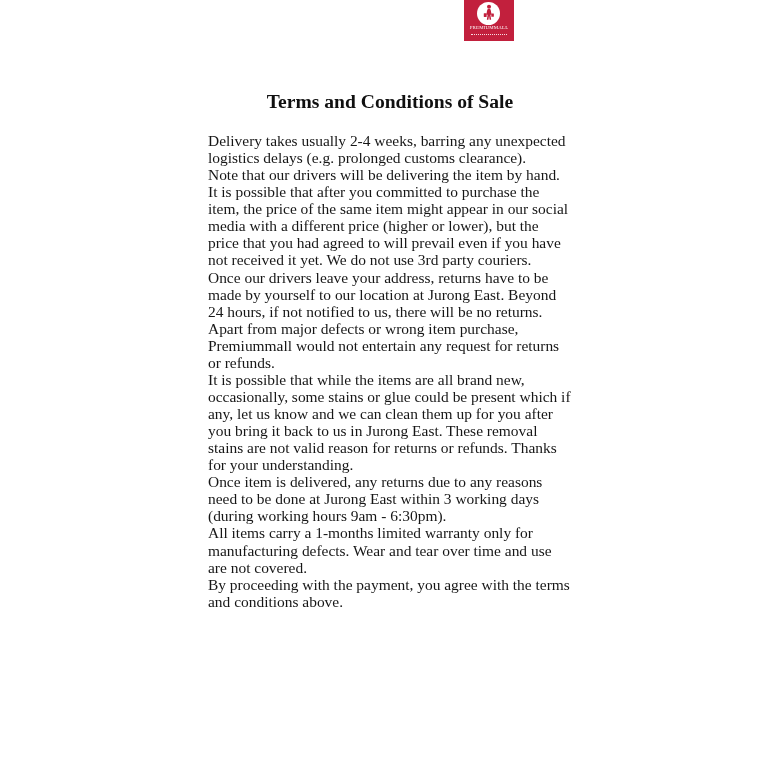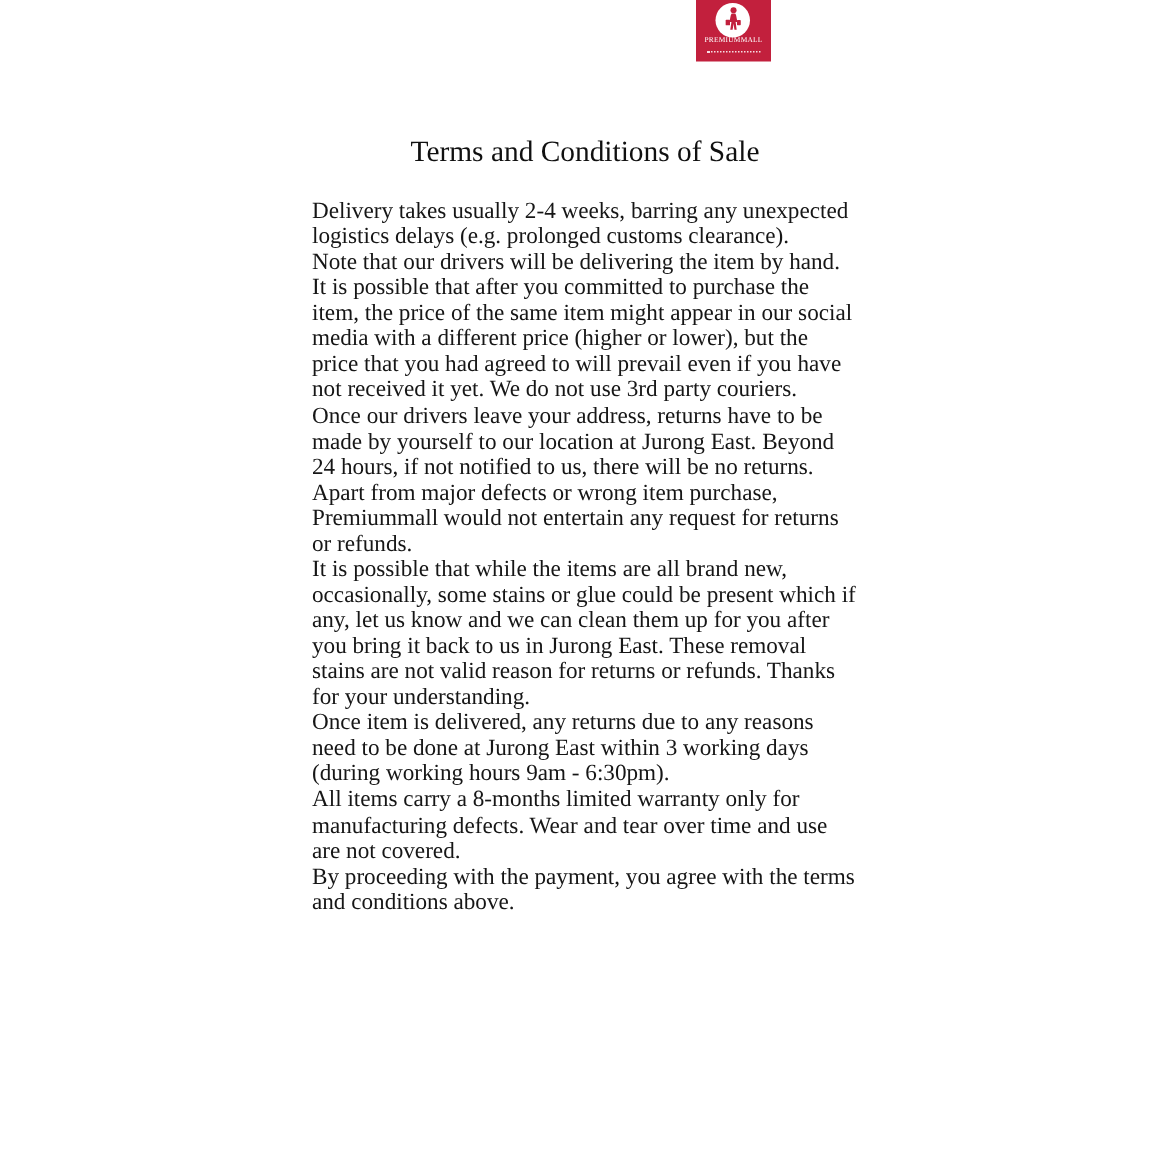--- a/index.html
+++ b/index.html
@@ -65,21 +65,21 @@
   
   .doc-title {
     position: absolute;
     left: 208px;
     top: 90px;
     width: 364px;
     margin: 0;
     text-align: center;
     font-size: 19.6px;
     line-height: 24px;
-    font-weight: 400;
+    font-weight: 700;
     color: #101010;
   }
   .doc-body {
     position: absolute;
     left: 208px;
     top: 132px;
     width: 364px;
     font-size: 15.45px;
     line-height: 17.06px;
     color: #161616;
@@ -109,17 +109,17 @@
   </div>
 
   <h1 class="doc-title">Terms and Conditions of Sale</h1>
 
   <div class="doc-body">
     <p>Delivery takes usually 2-4 weeks, barring any unexpected logistics delays (e.g. prolonged customs clearance).</p>
     <p>Note that our drivers will be delivering the item by hand. It is possible that after you committed to purchase the item, the price of the same item might appear in our social media with a different price (higher or lower), but the price that you had agreed to will prevail even if you have not received it yet. We do not use 3rd party couriers.</p>
     <p>Once our drivers leave your address, returns have to be made by yourself to our location at Jurong East. Beyond 24 hours, if not notified to us, there will be no returns. Apart from major defects or wrong item purchase, Premiummall would not entertain any request for returns or refunds.</p>
     <p>It is possible that while the items are all brand new, occasionally, some stains or glue could be present which if any, let us know and we can clean them up for you after you bring it back to us in Jurong East. These removal stains are not valid reason for returns or refunds. Thanks for your understanding.</p>
     <p>Once item is delivered, any returns due to any reasons need to be done at Jurong East within 3 working days (during working hours 9am - 6:30pm).</p>
-    <p>All items carry a 8-months limited warranty only for manufacturing defects. Wear and tear over time and use are not covered.</p>
+    <p>All items carry a 1-months limited warranty only for manufacturing defects. Wear and tear over time and use are not covered.</p>
     <p>By proceeding with the payment, you agree with the terms and conditions above.</p>
   </div>
 
 </div>
 
 </body></html>

